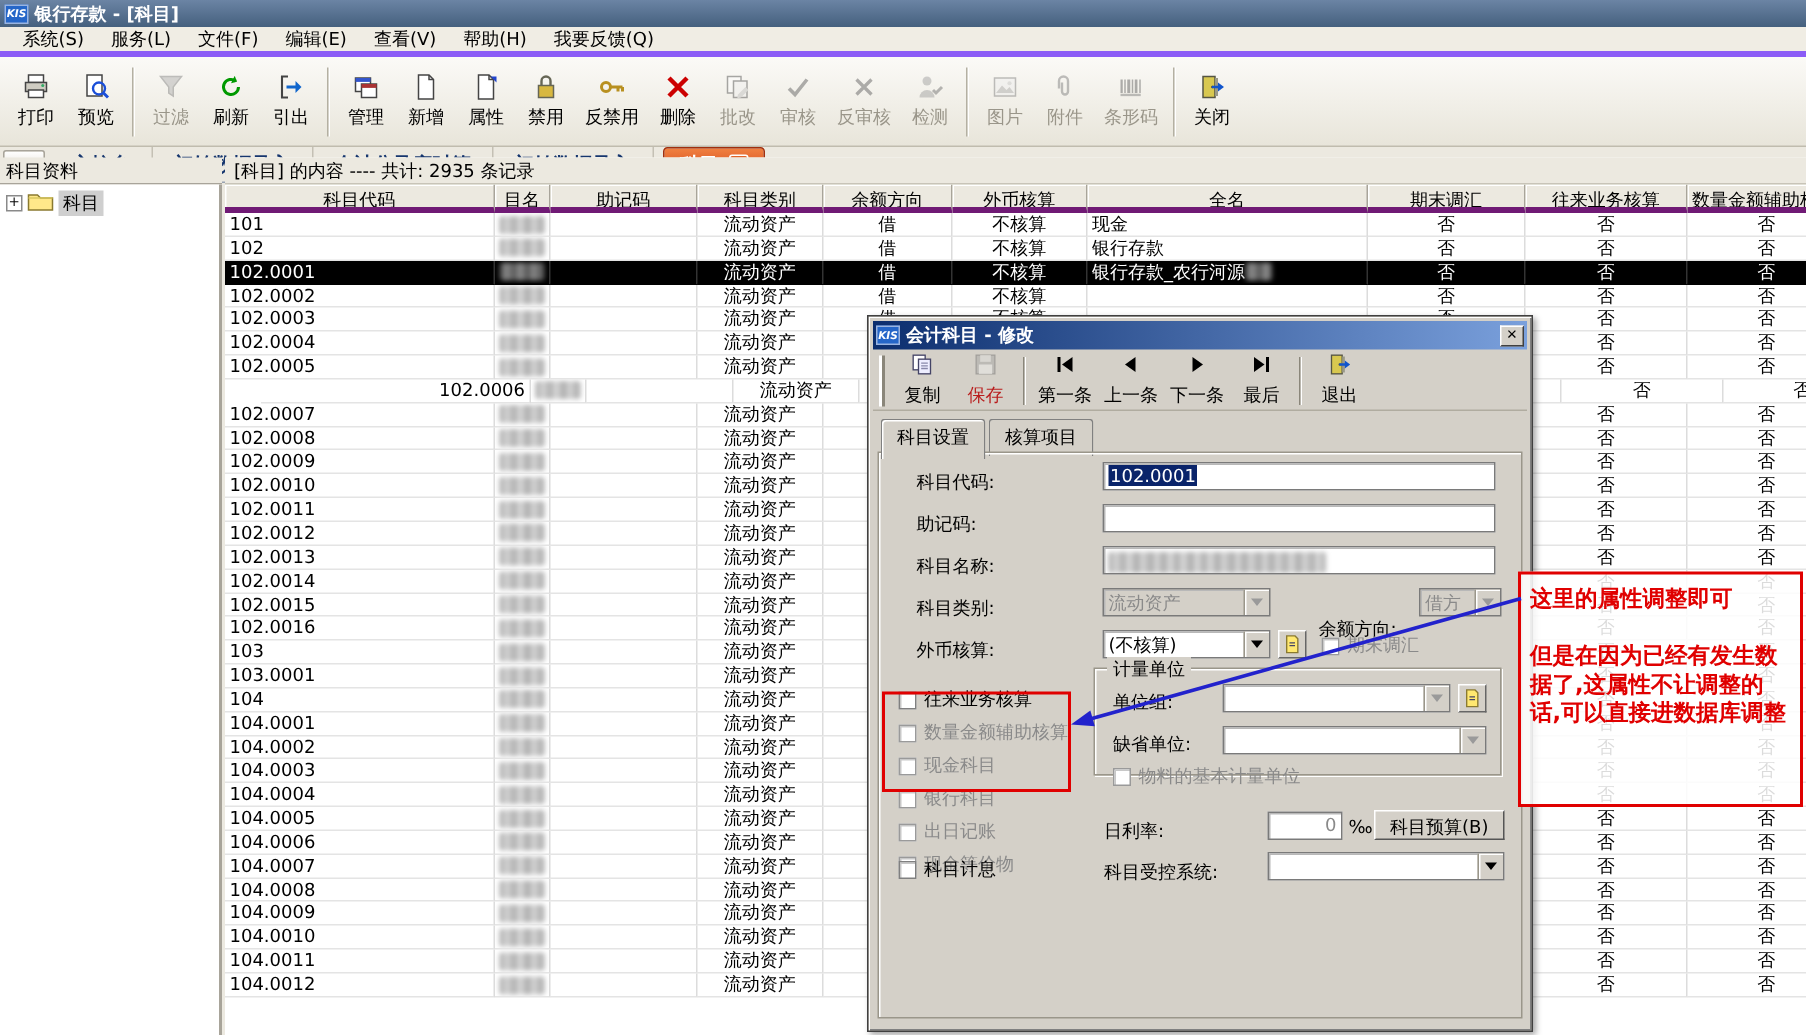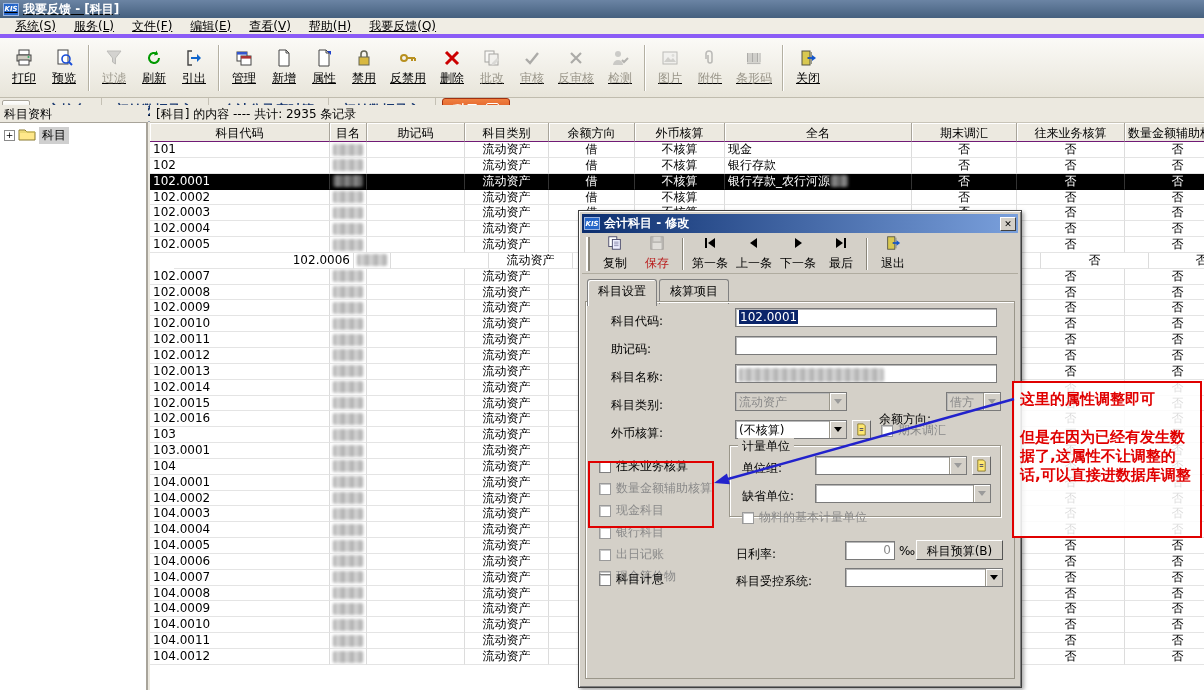--- a/index.html
+++ b/index.html
@@ -1,17 +1,17 @@
 <!DOCTYPE html>
 <html><head>
 <meta charset="utf-8">
 <style>
   * { margin:0; padding:0; box-sizing:border-box; }
   body { font-family:"DejaVu Sans","Liberation Sans",sans-serif; background:#808080; }
-  .win { position:relative; width:1204px; height:690px; background:#ece9e0; overflow:hidden; font-size:12px; color:#000;text-decoration:underline; }
+  .win { position:relative; width:1204px; height:690px; background:#ece9e0; overflow:hidden; font-size:12px; color:#000; }
 
   
   .titlebar { height:18px; background:linear-gradient(180deg,#6b84a4,#45607e); display:flex; align-items:center; padding:0 3px; gap:4px; }
   .kis-logo { width:16px; height:13px; background:#2566c8; border:1px solid #9ab4e0; color:#fff; font-size:7px; font-weight:bold; font-style:italic; display:flex; align-items:center; justify-content:center; flex:0 0 auto; }
   .titlebar .t { color:#fff; font-weight:bold; font-size:12px; }
 
   
   .menubar { height:20px; background:#f0ede4; border-bottom:4px solid #8b5cf6; display:flex; align-items:center; padding-left:6px; }
   .menu-item { padding:2px 9px; font-size:12px; }
 
@@ -37,21 +37,21 @@
   .leftpanel { position:absolute; left:0; top:18px; width:148px; bottom:0; background:#fff; border-right:2px solid #a8a49a; }
   .tree-item { display:flex; align-items:center; gap:3px; padding:4px 2px 0 4px; }
   .plusbox { width:11px; height:11px; border:1px solid #8a8a8a; background:#fff; font-size:9px; line-height:9px; text-align:center; flex:0 0 auto; }
   .tree-label { background:#cfcfcf; padding:0 3px; font-size:12px; }
   .lp-title-row { position:absolute; left:0; top:0; width:148px; height:18px; background:#ece9e0; border-bottom:1px solid #a8a49a; padding:1px 4px; font-size:12px; }
 
   .rightpanel { position:absolute; left:150px; top:0; right:0; bottom:0; background:#fff; }
   .content-header { height:18px; background:#ece9e0; padding:1px 6px; font-size:12px; border-bottom:1px solid #c8c4b8; }
   .grid { position:absolute; left:0; top:18px; right:0; bottom:0; overflow:hidden; }
   .ghead { display:flex; height:19px; }
-  .gh-cell { background:#ece9e0; border-right:1px solid #a8a49a; border-bottom:1px solid #701a75; box-shadow:inset 1px 1px 0 #fff; text-align:center; font-size:12px; padding-top:2px; overflow:hidden; white-space:nowrap; flex:0 0 auto; }
+  .gh-cell { background:#ece9e0; border-right:1px solid #a8a49a; border-bottom:4px solid #701a75; box-shadow:inset 1px 1px 0 #fff; text-align:center; font-size:12px; padding-top:2px; overflow:hidden; white-space:nowrap; flex:0 0 auto; }
   .grow { display:flex; height:15.85px; background:#fff; }
   .grow.sel { background:#000; color:#fff; }
   .gcell { flex:0 0 auto; border-right:1px solid #dcdcdc; border-bottom:1px solid #e4e4e4; overflow:hidden; white-space:nowrap; font-size:12px; line-height:15px; padding:0 3px; }
   .grow.sel .gcell { border-right-color:#333; border-bottom-color:#000; }
   .blurblob { display:inline-block; width:30px; height:12px; margin-top:1.5px; border-radius:2px; background:repeating-linear-gradient(90deg,#b0b0b0 0 3px,#d6d6d6 3px 6px,#c2c2c2 6px 9px); filter:blur(1.6px); vertical-align:top; }
   .grow.sel .blurblob { background:repeating-linear-gradient(90deg,#5a5a5a 0 3px,#8a8a8a 3px 6px,#6e6e6e 6px 9px); }
 
   
   .dialog { position:absolute; left:578px; top:210px; width:444px; height:478px; background:#d4d0c8; border:1px solid #404040; box-shadow:inset 1px 1px 0 #fff, inset -1px -1px 0 #808080, 2px 2px 4px rgba(0,0,0,.35); z-index:10; }
   .dtitle { position:absolute; left:3px; top:3px; right:3px; height:19px; background:linear-gradient(90deg,#0c2e6e,#7aa0dc); display:flex; align-items:center; gap:4px; padding:0 2px; }
@@ -96,21 +96,21 @@
   .redrect { position:absolute; left:588px; top:461px; width:126px; height:67px; border:2px solid #e00000; z-index:20; }
   .overlay { position:absolute; left:0; top:0; z-index:30; pointer-events:none; }
 </style>
 </head>
 <body>
 
 <div class="win">
 
   <div class="titlebar">
     <div class="kis-logo">KIS</div>
-    <div class="t">我要反馈 - [科目]</div>
+    <div class="t">银行存款 - [科目]</div>
   </div>
 
   <div class="menubar" id="menubar">
       <span class="menu-item">系统(S)</span>
       <span class="menu-item">服务(L)</span>
       <span class="menu-item">文件(F)</span>
       <span class="menu-item">编辑(E)</span>
       <span class="menu-item">查看(V)</span>
       <span class="menu-item">帮助(H)</span>
       <span class="menu-item">我要反馈(Q)</span>

